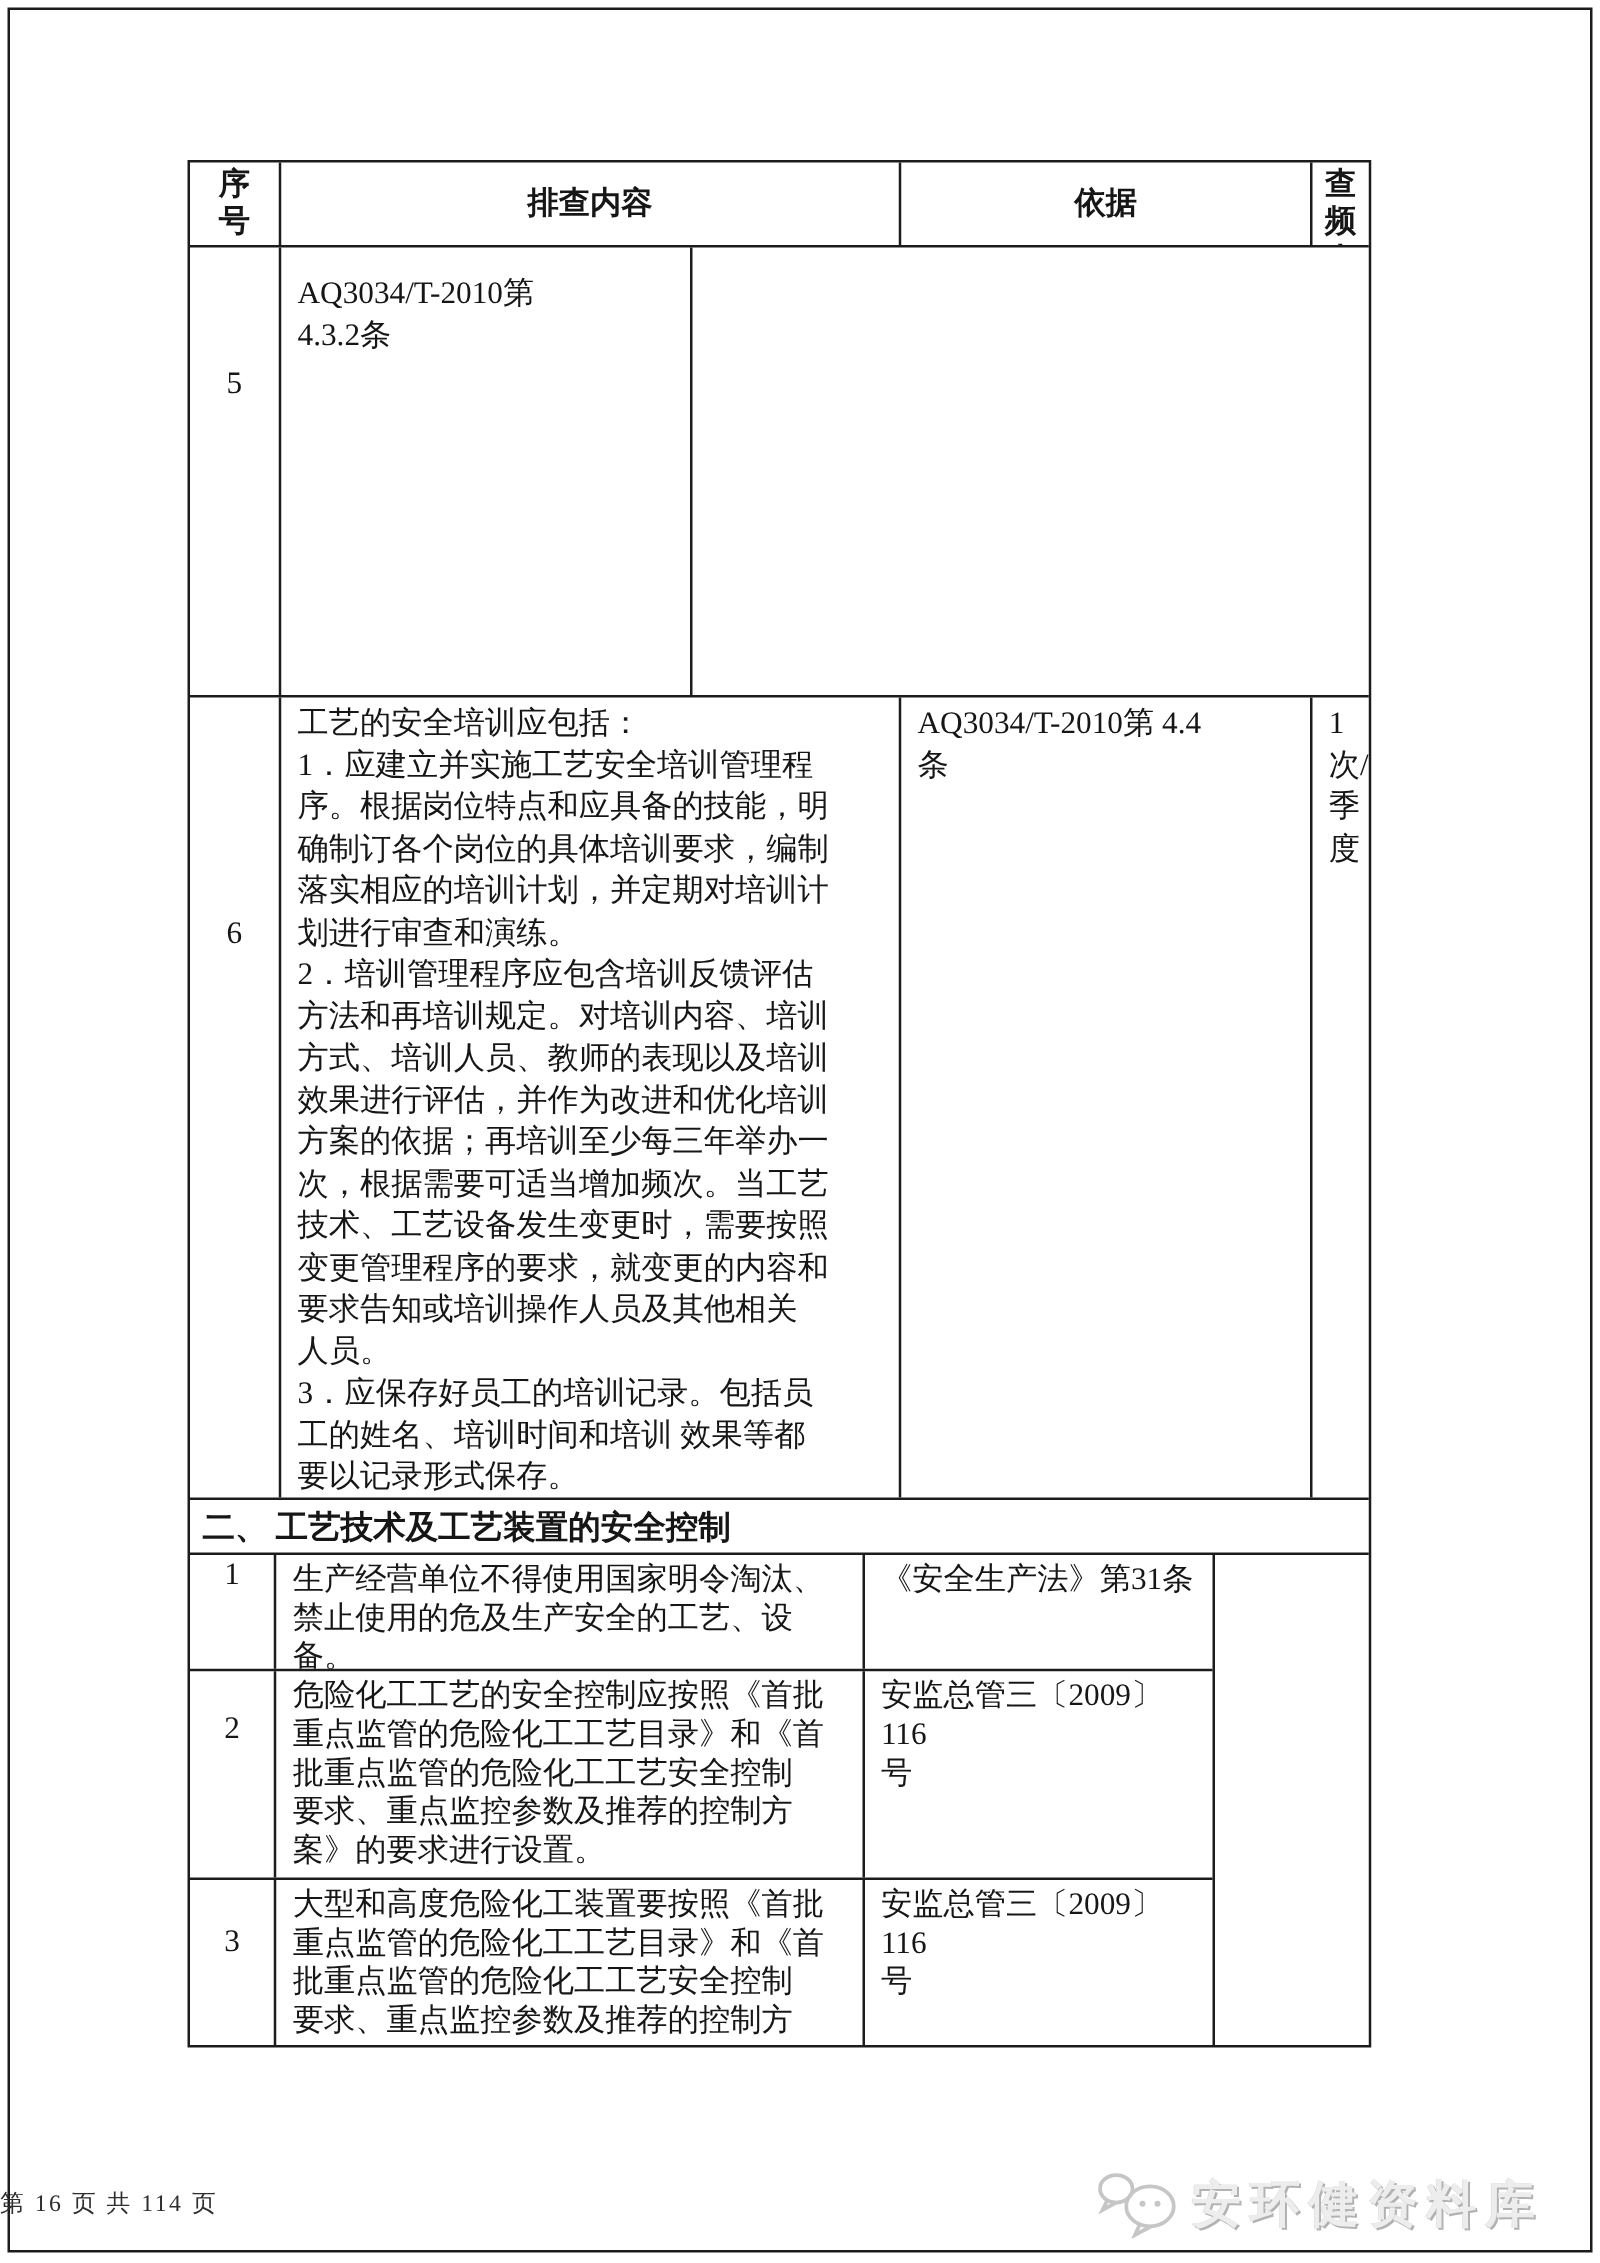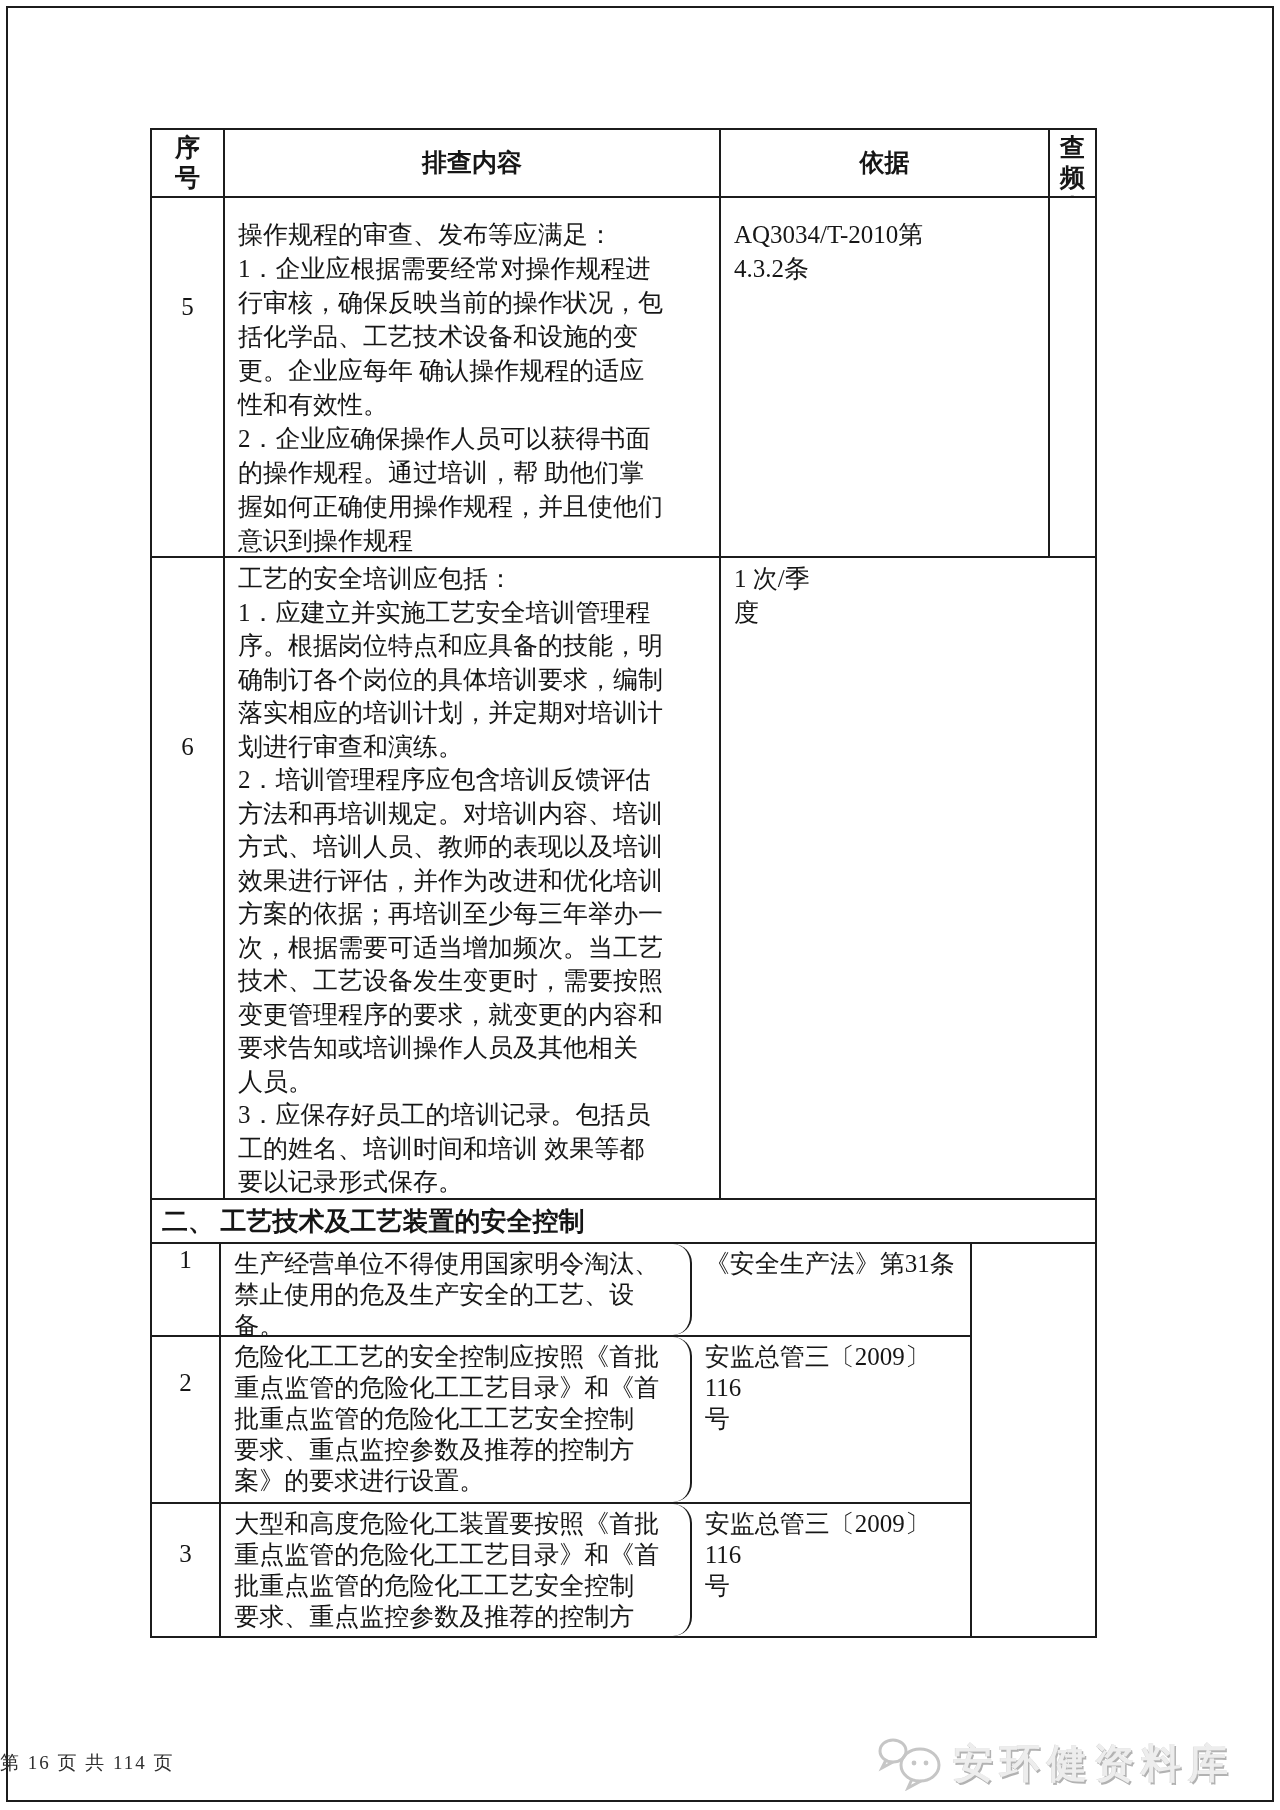--- a/index.html
+++ b/index.html
@@ -37,21 +37,21 @@
   .r6 .c-no { padding-top:175px; }
 
   .sec { height:44px; font-weight:bold; font-size:26px; display:flex;
          align-items:center; padding-left:10px; }
 
   .sec2 { display:flex; }
   .sec2-left { width:820px; border-right:2px solid #1c1c1c; box-sizing:border-box; }
   .s2row { display:flex; border-bottom:2px solid #1c1c1c; box-sizing:border-box;
            line-height:31px; }
   .s2row.last { border-bottom:none; }
-  .s2row .txt { padding-top:4px;border-radius:19px; }
+  .s2row .txt { padding-top:4px; }
   .s2row .c-basis { width:293px; border-right:none; }
   .h-r1 { height:93px; }
   .h-r2 { height:167px; }
   .h-r3 { height:132px; }
   .r1 .c-no { padding-top:0px; }
   .r2 .c-no { padding-top:30px; }
   .r3 .c-no { padding-top:34px; }
   .sec2 .c-freq { line-height:31px; }
 
   
@@ -77,30 +77,20 @@
       <div class="c c-no">序
 号</div>
       <div class="c c-content">排查内容</div>
       <div class="c c-basis">依据</div>
       <div class="c c-freq lastc">排查频
 次</div>
     </div>
 
     <div class="trow r5">
       <div class="c c-no">5</div>
-      <div class="c c-content txt">操作规程的审查、发布等应满足：
-1．企业应根据需要经常对操作规程进
-行审核，确保反映当前的操作状况，包
-括化学品、工艺技术设备和设施的变
-更。企业应每年 确认操作规程的适应
-性和有效性。
-2．企业应确保操作人员可以获得书面
-的操作规程。通过培训，帮 助他们掌
-握如何正确使用操作规程，并且使他们
-意识到操作规程</div>
       <div class="c c-basis txt">AQ3034/T-2010第
 4.3.2条</div>
       <div class="c c-freq txt lastc"></div>
     </div>
 
     <div class="trow r6">
       <div class="c c-no">6</div>
       <div class="c c-content txt">工艺的安全培训应包括：
 1．应建立并实施工艺安全培训管理程
 序。根据岗位特点和应具备的技能，明
@@ -113,20 +103,22 @@
 效果进行评估，并作为改进和优化培训
 方案的依据；再培训至少每三年举办一
 次，根据需要可适当增加频次。当工艺
 技术、工艺设备发生变更时，需要按照
 变更管理程序的要求，就变更的内容和
 要求告知或培训操作人员及其他相关
 人员。
 3．应保存好员工的培训记录。包括员
 工的姓名、培训时间和培训 效果等都
 要以记录形式保存。</div>
+      <div class="c c-basis txt">AQ3034/T-2010第 4.4
+条</div>
       <div class="c c-freq txt lastc">1 次/季
 度</div>
     </div>
 
     <div class="trow sec">二、 工艺技术及工艺装置的安全控制</div>
 
     <div class="trow sec2 last">
       <div class="sec2-left">
 
         <div class="s2row r1 h-r1">

